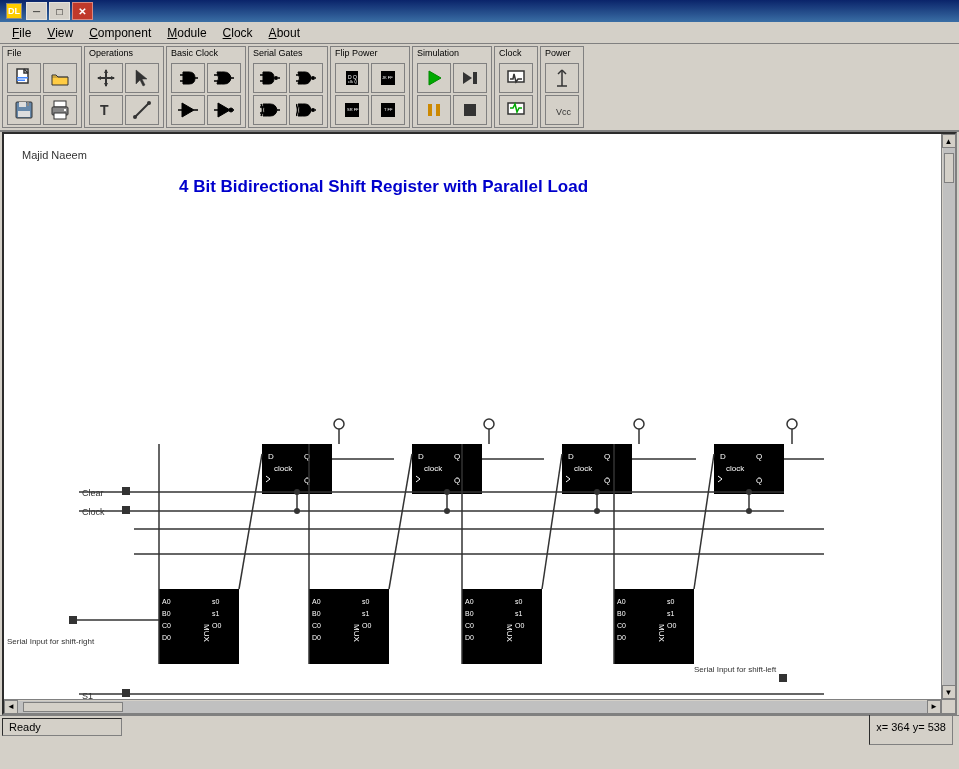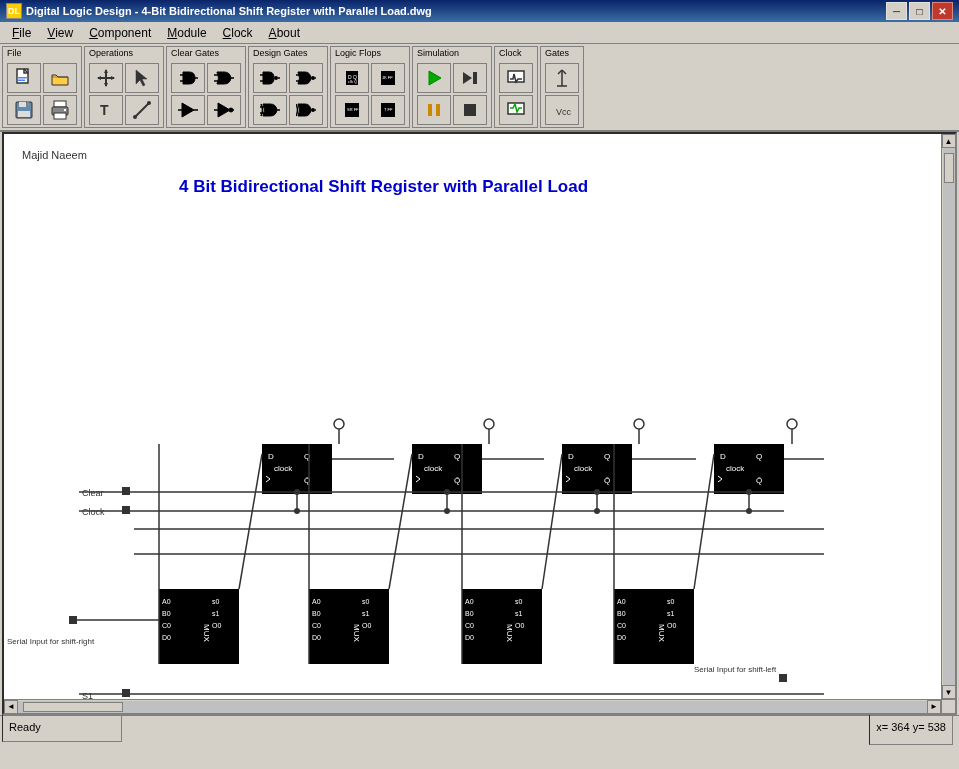--- a/index.html
+++ b/index.html
@@ -150,21 +150,20 @@
       top: 0; left: 0;
       width: 920px;
       height: 580px;
     }
   </style>
 </head>
 <body>
 
 <div id="title-bar">
   <div class="title-icon">DL</div>
-  <div class="title-text">Digital Logic Design - 4-Bit Bidirectional Shift Register with Parallel Load.dwg</div>
   <div class="window-buttons">
     <div class="win-btn minimize">─</div>
     <div class="win-btn maximize">□</div>
     <div class="win-btn close">✕</div>
   </div>
 </div>
 
 <div id="menu-bar">
   <div class="menu-item"><u>F</u>ile</div>
   <div class="menu-item"><u>V</u>iew</div>
@@ -243,21 +242,21 @@
         <svg viewBox="0 0 20 20">
             <line x1="3" y1="17" x2="17" y2="3" stroke="#333" stroke-width="2"></line>
             <circle cx="3" cy="17" r="2" fill="#333"></circle>
             <circle cx="17" cy="3" r="2" fill="#333"></circle>
           </svg>
       </div>
     </div>
   </div>
 
   <div class="toolbar-group">
-    <span class="toolbar-group-label">Clear Gates</span>
+    <span class="toolbar-group-label">Basic Clock</span>
     <div class="toolbar-buttons">
       <div class="tb-btn">
         <svg viewBox="0 0 20 20">
             <path d="M5,4 L5,16 L11,16 Q17,16 17,10 Q17,4 11,4 Z" fill="black" stroke="black"></path>
             <line x1="2" y1="7" x2="5" y2="7" stroke="black" stroke-width="1.5"></line>
             <line x1="2" y1="13" x2="5" y2="13" stroke="black" stroke-width="1.5"></line>
             <line x1="17" y1="10" x2="20" y2="10" stroke="black" stroke-width="1.5"></line>
           </svg>
       </div>
       <div class="tb-btn">
@@ -282,21 +281,21 @@
             <path d="M4,3 L16,10 L4,17 Z" fill="black" stroke="black"></path>
             <circle cx="17" cy="10" r="2" fill="black" stroke="black"></circle>
             <line x1="0" y1="10" x2="4" y2="10" stroke="black" stroke-width="1.5"></line>
             <line x1="19" y1="10" x2="20" y2="10" stroke="black" stroke-width="1.5"></line>
           </svg>
       </div>
     </div>
   </div>
 
   <div class="toolbar-group">
-    <span class="toolbar-group-label">Design Gates</span>
+    <span class="toolbar-group-label">Serial Gates</span>
     <div class="toolbar-buttons">
       <div class="tb-btn">
         <svg viewBox="0 0 20 20">
             <path d="M3,4 L3,16 L9,16 Q14,16 14,10 Q14,4 9,4 Z" fill="black" stroke="black"></path>
             <circle cx="16" cy="10" r="2" fill="black"></circle>
             <line x1="0" y1="7" x2="3" y2="7" stroke="black" stroke-width="1.5"></line>
             <line x1="0" y1="13" x2="3" y2="13" stroke="black" stroke-width="1.5"></line>
             <line x1="18" y1="10" x2="20" y2="10" stroke="black" stroke-width="1.5"></line>
           </svg>
       </div>
@@ -325,21 +324,21 @@
             <path d="M2,4 Q7,4 9,4 Q14,4 15,10 Q14,16 9,16 Q7,16 2,16 Q5,10 2,4 Z" fill="black" stroke="black"></path>
             <path d="M0,4 Q3,10 0,16" fill="none" stroke="black" stroke-width="1.5"></path>
             <circle cx="17" cy="10" r="2" fill="black"></circle>
             <line x1="19" y1="10" x2="20" y2="10" stroke="black" stroke-width="1.5"></line>
           </svg>
       </div>
     </div>
   </div>
 
   <div class="toolbar-group">
-    <span class="toolbar-group-label">Logic Flops</span>
+    <span class="toolbar-group-label">Flip Power</span>
     <div class="toolbar-buttons">
       <div class="tb-btn">
         <svg viewBox="0 0 20 20">
             <rect x="4" y="3" width="12" height="14" fill="black"></rect>
             <text x="6" y="11" font-size="5" fill="white">D Q</text>
             <text x="6" y="15" font-size="4" fill="white">clk Q̄</text>
           </svg>
       </div>
       <div class="tb-btn">
         <svg viewBox="0 0 20 20">
@@ -410,21 +409,21 @@
         <svg viewBox="0 0 20 20">
             <rect x="2" y="3" width="16" height="11" fill="white" stroke="#333" stroke-width="1.5"></rect>
             <path d="M4,8 L7,8 L9,4 L11,12 L13,8 L16,8" fill="none" stroke="#00aa00" stroke-width="1.5"></path>
           </svg>
       </div>
     </div>
   </div>
 
 
   <div class="toolbar-group">
-    <span class="toolbar-group-label">Gates</span>
+    <span class="toolbar-group-label">Power</span>
     <div class="toolbar-buttons">
       <div class="tb-btn">
         <svg viewBox="0 0 20 20">
             <line x1="10" y1="2" x2="10" y2="18" stroke="#333" stroke-width="1.5"></line>
             <line x1="5" y1="18" x2="15" y2="18" stroke="#333" stroke-width="1.5"></line>
             <line x1="10" y1="2" x2="6" y2="6" stroke="#333" stroke-width="1.5"></line>
             <line x1="10" y1="2" x2="14" y2="6" stroke="#333" stroke-width="1.5"></line>
           </svg>
       </div>
     </div>
@@ -605,16 +604,16 @@
     <div style="flex:1;height:12px;background:#c0c0c0;position:relative;">
       <div style="position:absolute;left:5px;top:1px;width:100px;height:10px;background:#d4d0c8;border:1px solid #808080;"></div>
     </div>
     <div class="scroll-arrow" style="font-size:8px;">►</div>
   </div>
 
   <div style="position:absolute;right:0;bottom:0;width:14px;height:14px;background:#d4d0c8;border-top:1px solid #808080;border-left:1px solid #808080;"></div>
 </div>
 
 <div id="status-bar" style="height:22px;background:#d4d0c8;border-top:1px solid #808080;display:flex;align-items:center;padding:0 2px;">
-  <div class="status-panel status-ready" style="border:1px inset #808080;padding:2px 6px;height:30px;display:flex;align-items:center;font-size:11px;min-width:120px;">Ready</div>
+  <div class="status-panel status-ready" style="border:1px inset #808080;padding:2px 6px;height:18px;display:flex;align-items:center;font-size:11px;min-width:120px;">Ready</div>
   <div style="flex:1;"></div>
   <div class="status-panel" style="border:1px inset #808080;padding:17px 6px;height:18px;display:flex;align-items:center;font-size:11px;margin-right:4px;">x= 364  y= 538</div>
 </div>
 
 </body></html>

